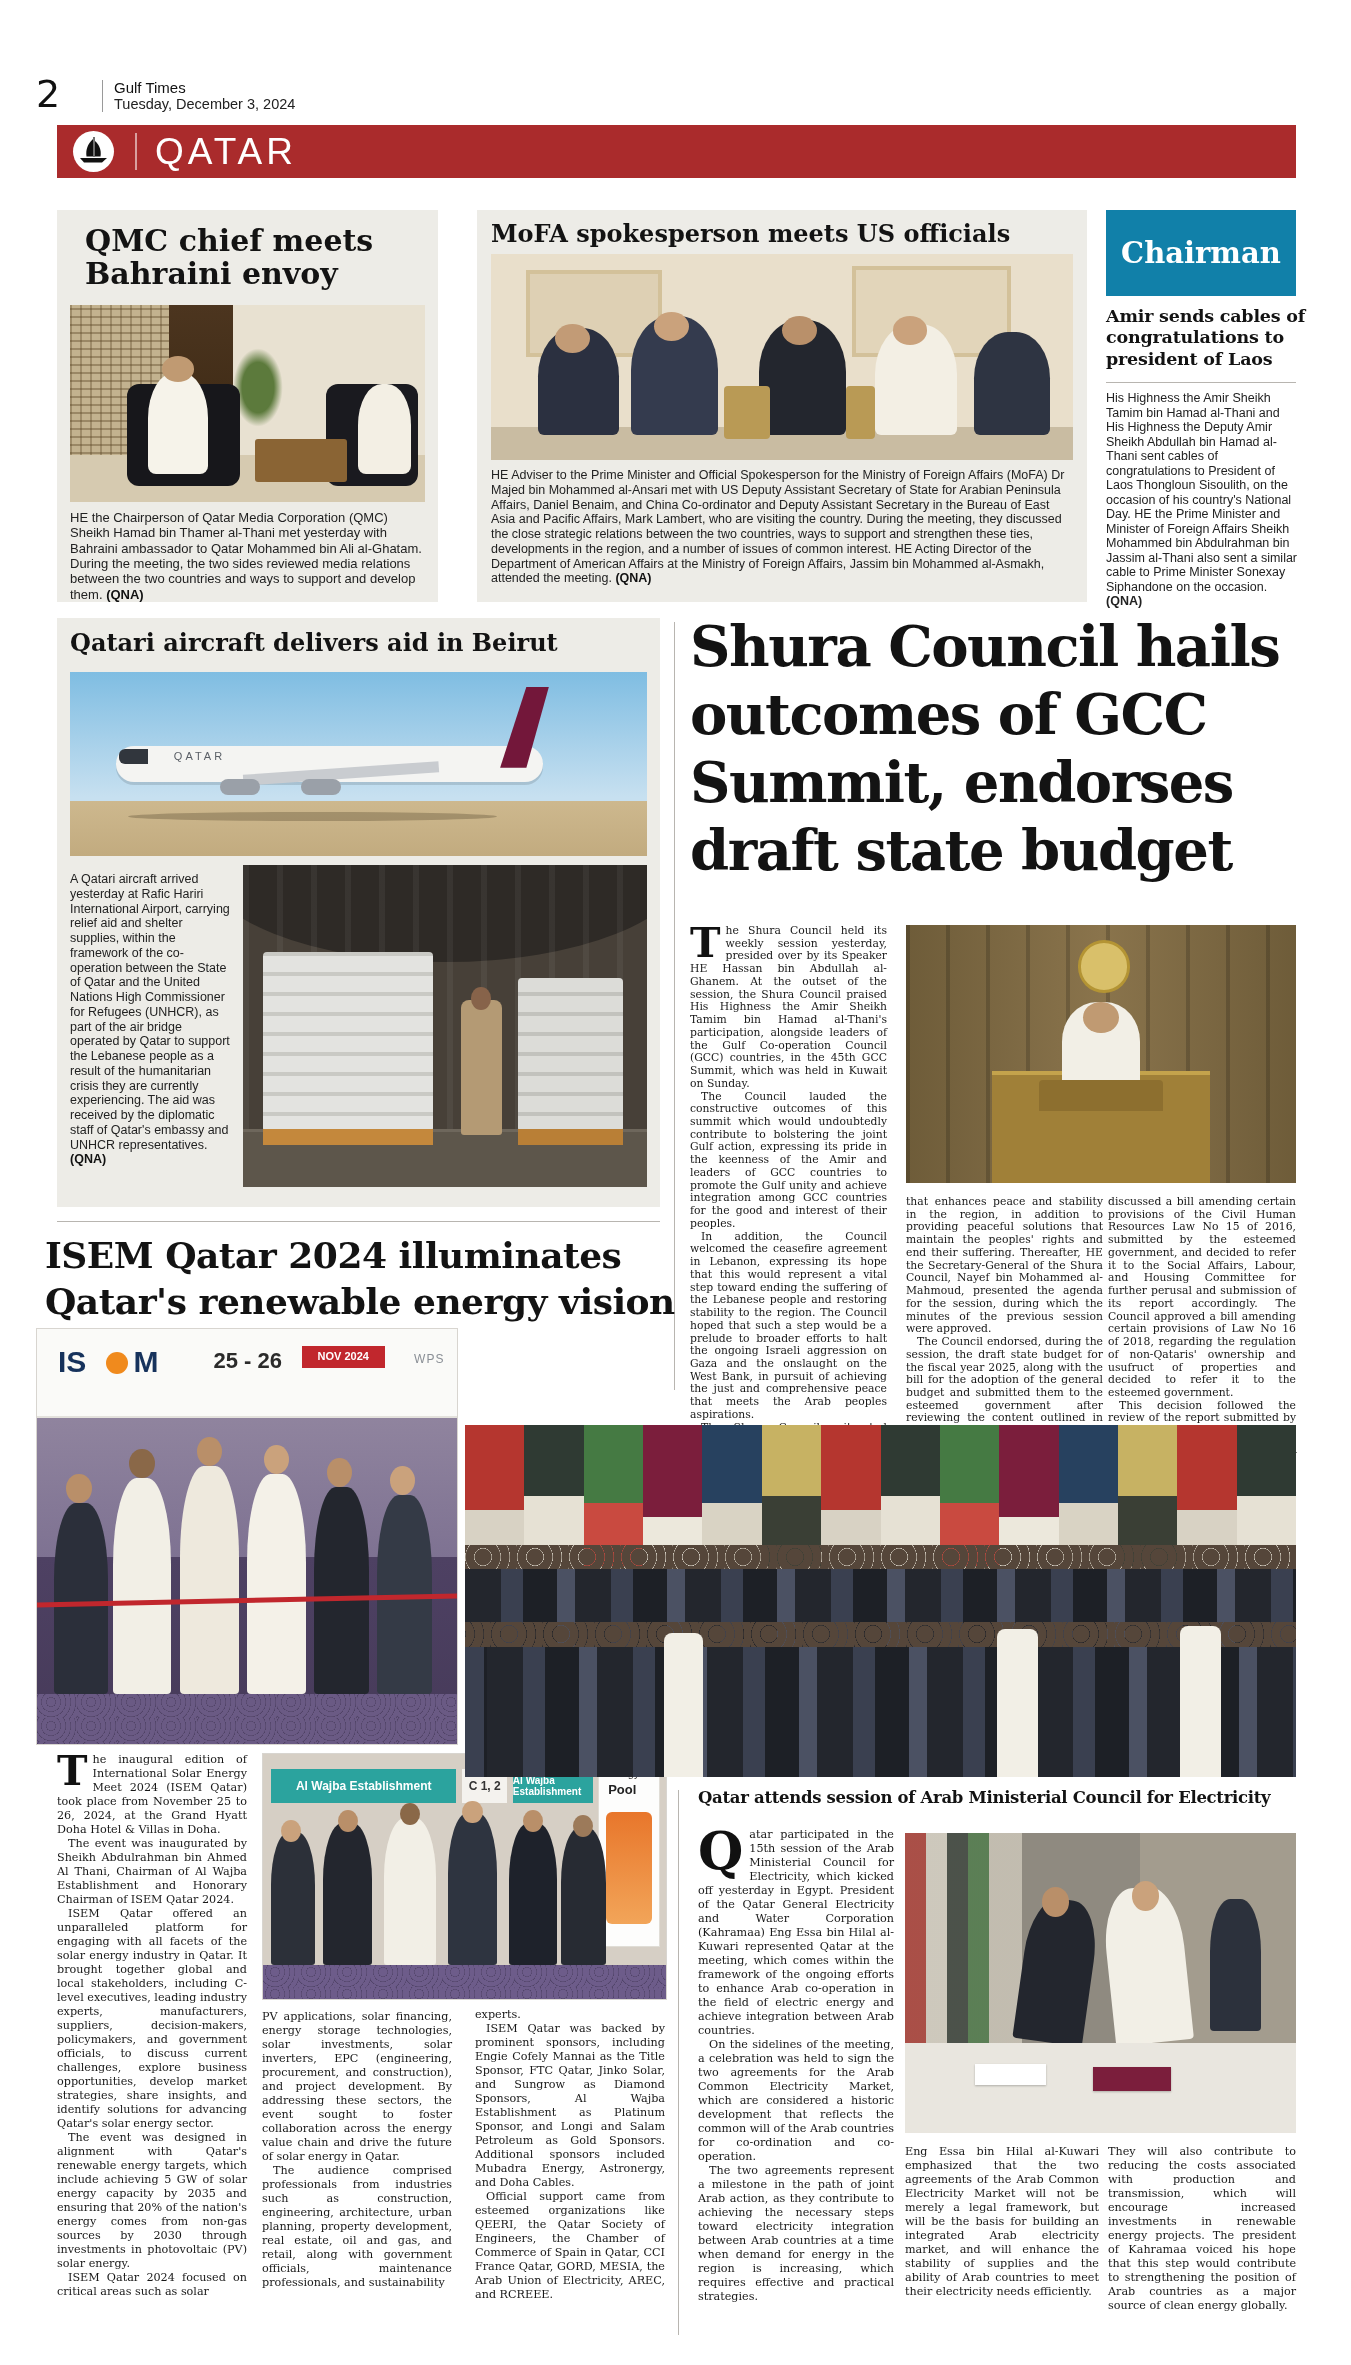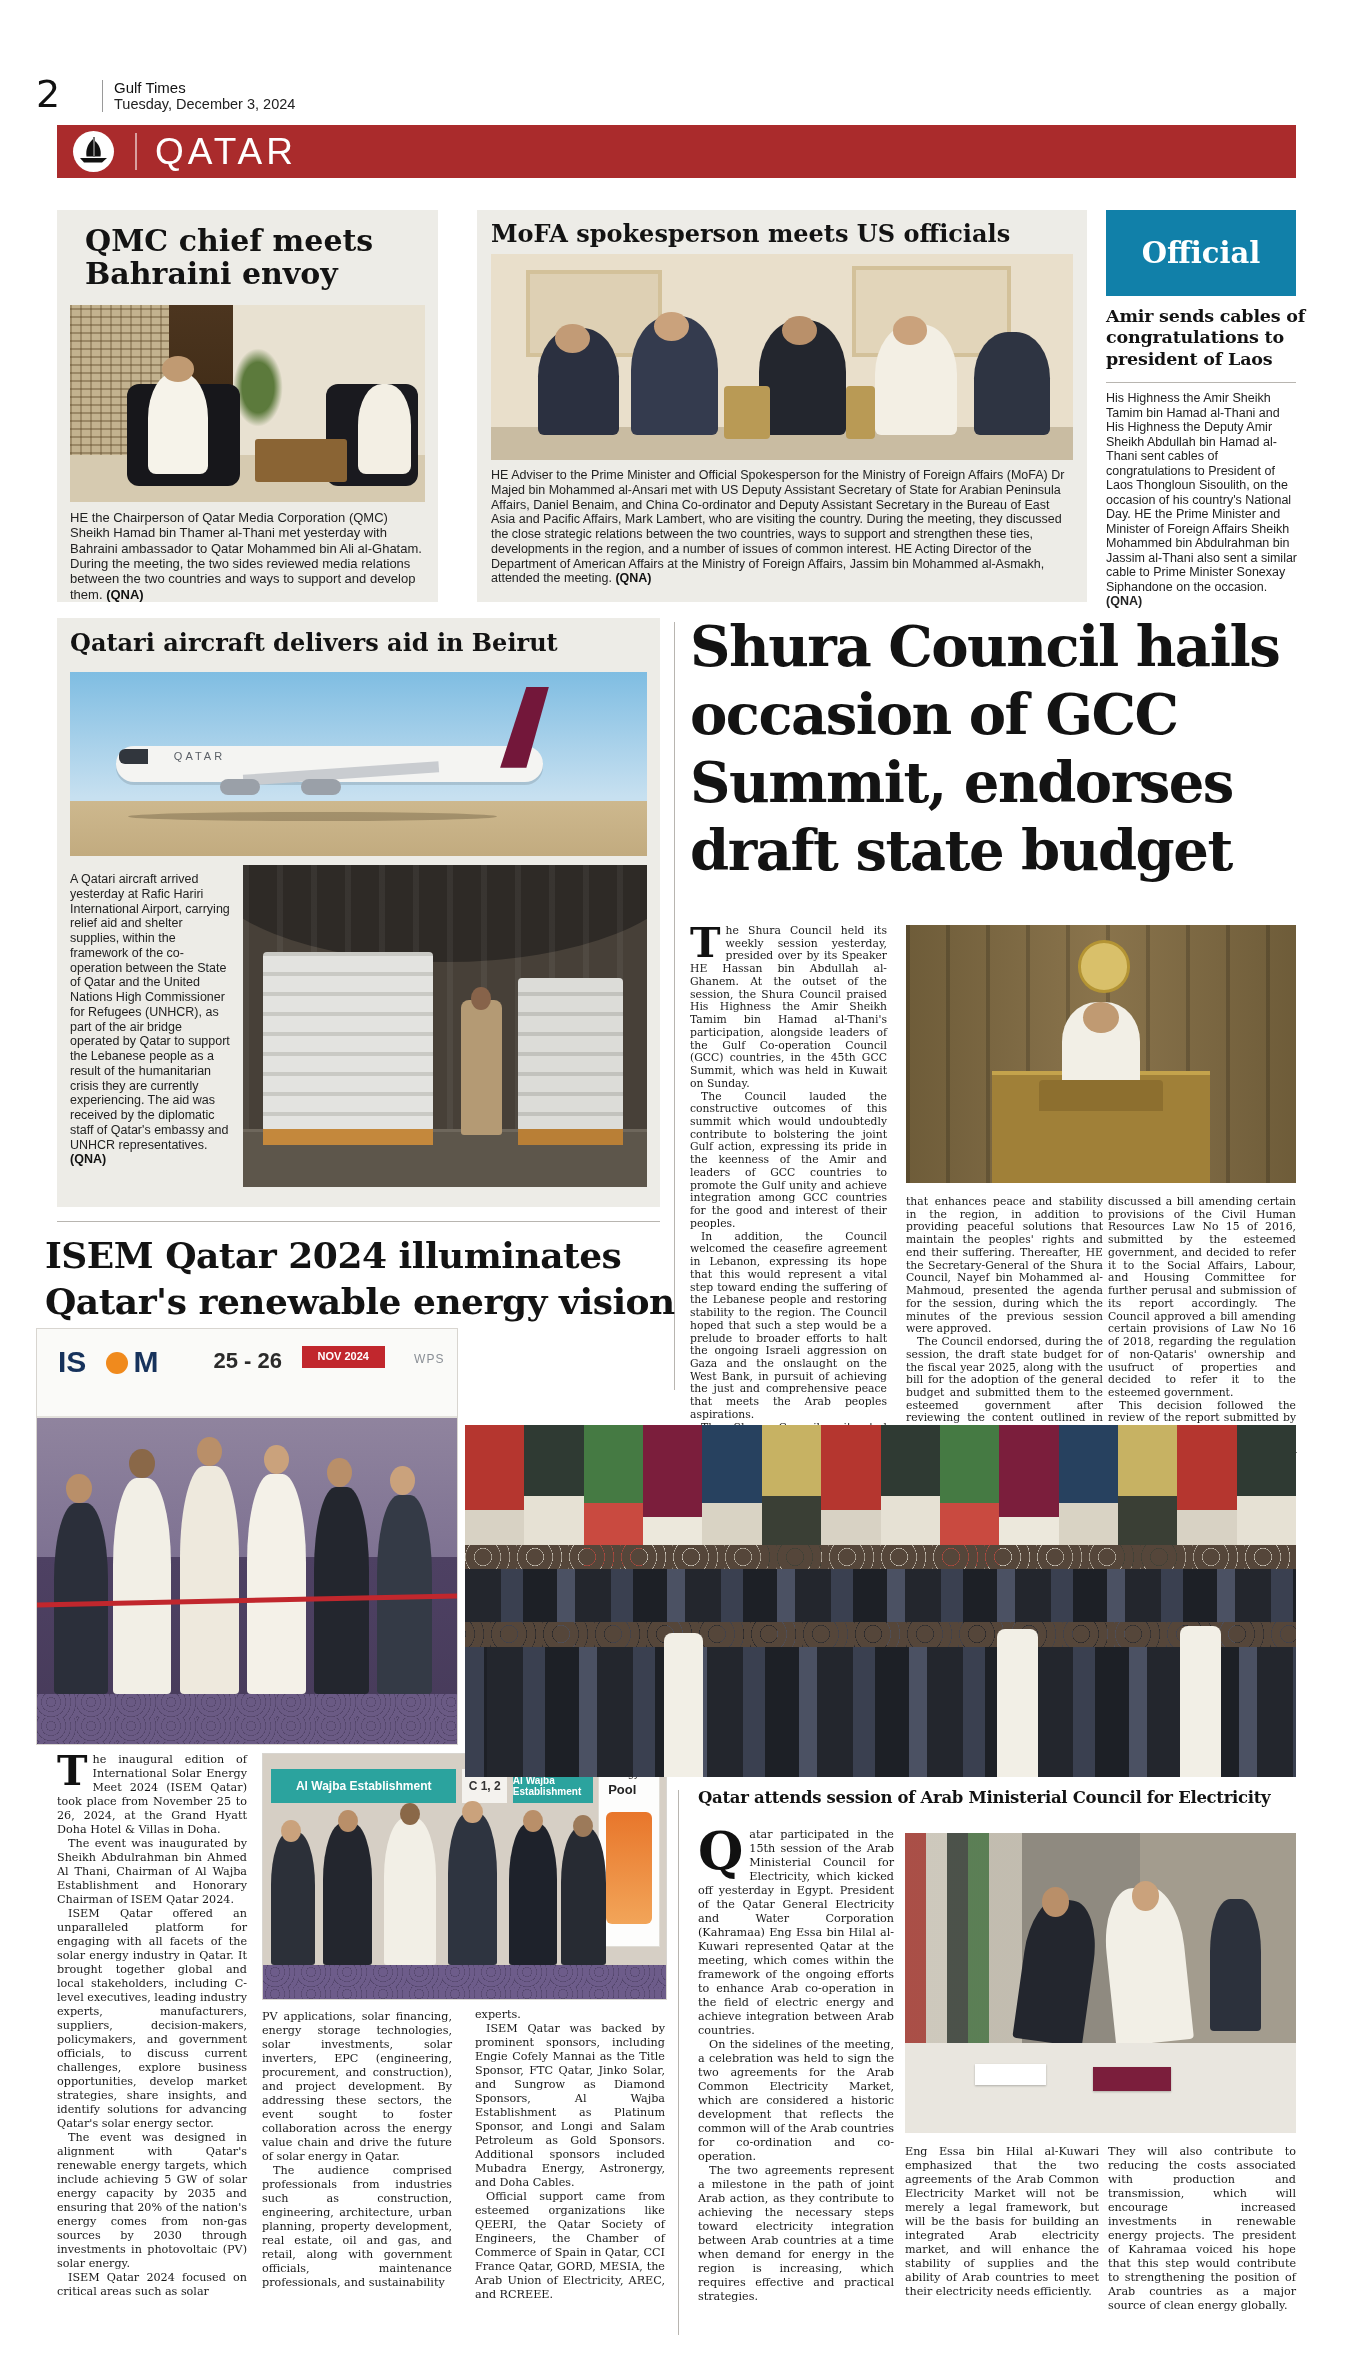--- a/index.html
+++ b/index.html
@@ -100,21 +100,21 @@
       <div class="shape" style="left:28%;top:28%;width:6%;height:14%;background:#caa27c;border-radius:50%;"></div>
       <div class="shape" style="left:50%;top:30%;width:6%;height:14%;background:#b9906a;border-radius:50%;"></div>
       <div class="shape" style="left:69%;top:30%;width:6%;height:14%;background:#caa27c;border-radius:50%;"></div>
       <div class="shape" style="left:40%;bottom:10%;width:8%;height:26%;background:#b99a55;border-radius:4px;"></div>
       <div class="shape" style="left:61%;bottom:10%;width:5%;height:26%;background:#b99a55;border-radius:4px;"></div>
     </div>
     <div class="cap" style="position:absolute;left:14px;top:258px;width:582px;"><span>HE Adviser to the Prime Minister and Official Spokesperson for the Ministry of Foreign Affairs (MoFA) Dr Majed bin Mohammed al-Ansari met with US Deputy Assistant Secretary of State for Arabian Peninsula Affairs, Daniel Benaim, and China Co-ordinator and Deputy Assistant Secretary in the Bureau of East Asia and Pacific Affairs, Mark Lambert, who are visiting the country. During the meeting, they discussed the close strategic relations between the two countries, ways to support and strengthen these ties, developments in the region, and a number of issues of common interest. HE Acting Director of the Department of American Affairs at the Ministry of Foreign Affairs, Jassim bin Mohammed al-Asmakh, attended the meeting. </span><b>(QNA)</b></div>
   </div>
 
   <div class="abs" style="left:1106px;top:210px;width:190px;height:86px;background:#1180a9;display:flex;align-items:center;justify-content:center;">
-    <div class="serif" style="font-weight:bold;font-size:29px;color:#fff;">Official</div>
+    <div class="serif" style="font-weight:bold;font-size:29px;color:#fff;">Chairman</div>
   </div>
   <div class="hl" style="position:absolute;left:1106px;top:306px;width:205px;font-size:17.5px;line-height:1.22;letter-spacing:-0.2px;">Amir sends cables of congratulations to president of Laos</div>
   <div class="rule-h" style="left:1106px;top:382px;width:190px;"></div>
   <div class="abs bodysans" style="left:1106px;top:391px;width:192px;">
     <span>His Highness the Amir Sheikh Tamim bin Hamad al-Thani and  His Highness the Deputy Amir Sheikh Abdullah bin Hamad al-Thani sent cables of congratulations to President of Laos Thongloun Sisoulith, on the occasion of his country's National Day. HE the Prime Minister and Minister of Foreign Affairs Sheikh Mohammed bin Abdulrahman bin Jassim al-Thani also sent a similar cable to Prime Minister Sonexay Siphandone on the occasion.</span>
     <b style="display:block;">(QNA)</b>
   </div>
 
   <div class="abs box" style="left:57px;top:618px;width:603px;height:589px;">
     <div class="hl" style="position:absolute;left:13px;top:10px;font-size:24px;">Qatari aircraft delivers aid in Beirut</div>
@@ -144,21 +144,21 @@
     </div>
   </div>
 
   <div class="rule-h" style="left:57px;top:1221px;width:603px;"></div>
 
   <div class="rule-v" style="left:674px;top:622px;height:768px;"></div>
   <div class="rule-v" style="left:678px;top:1790px;height:545px;"></div>
 
   <div class="abs" style="left:690px;top:612px;width:612px;">
     <div class="hl" style="font-size:56px;line-height:68px;letter-spacing:-1.5px;white-space:nowrap;">Shura Council hails</div>
-    <div class="hl" style="font-size:56px;line-height:68px;letter-spacing:-1.5px;white-space:nowrap;">occasion of GCC</div>
+    <div class="hl" style="font-size:56px;line-height:68px;letter-spacing:-1.5px;white-space:nowrap;">outcomes of GCC</div>
     <div class="hl" style="font-size:56px;line-height:68px;letter-spacing:-1.5px;white-space:nowrap;">Summit, endorses</div>
     <div class="hl" style="font-size:56px;line-height:68px;letter-spacing:-1.5px;white-space:nowrap;">draft state budget</div>
   </div>
 
   <div class="abs bodyserif" style="left:690px;top:925px;width:197px;">
     <p><span class="dropcap">T</span><span>he Shura Council held its weekly session yesterday, presided over by its Speaker HE Hassan bin Abdullah al-Ghanem. At the outset of the session, the Shura Council praised His Highness the Amir Sheikh Tamim bin Hamad al-Thani's participation, alongside leaders of the Gulf Co-operation Council (GCC) countries, in the 45th GCC Summit, which was held in Kuwait on Sunday.</span></p>
     <p>The Council lauded the constructive outcomes of this summit which would undoubtedly contribute to bolstering the joint Gulf action, expressing its pride in the keenness of the Amir and leaders of GCC countries to promote the Gulf unity and achieve integration among GCC countries for the good and interest of their peoples.</p>
     <p>In addition, the Council welcomed the ceasefire agreement in Lebanon, expressing its hope that this would represent a vital step toward ending the suffering of the Lebanese people and restoring stability to the region. The Council hoped that such a step would be a prelude to broader efforts to halt the ongoing Israeli aggression on Gaza and the onslaught on the West Bank, in pursuit of achieving the just and comprehensive peace that meets the Arab peoples aspirations.</p>
     <p>The Shura Council reiterated Qatar's unwavering and supportive position for everything</p>
   </div>

